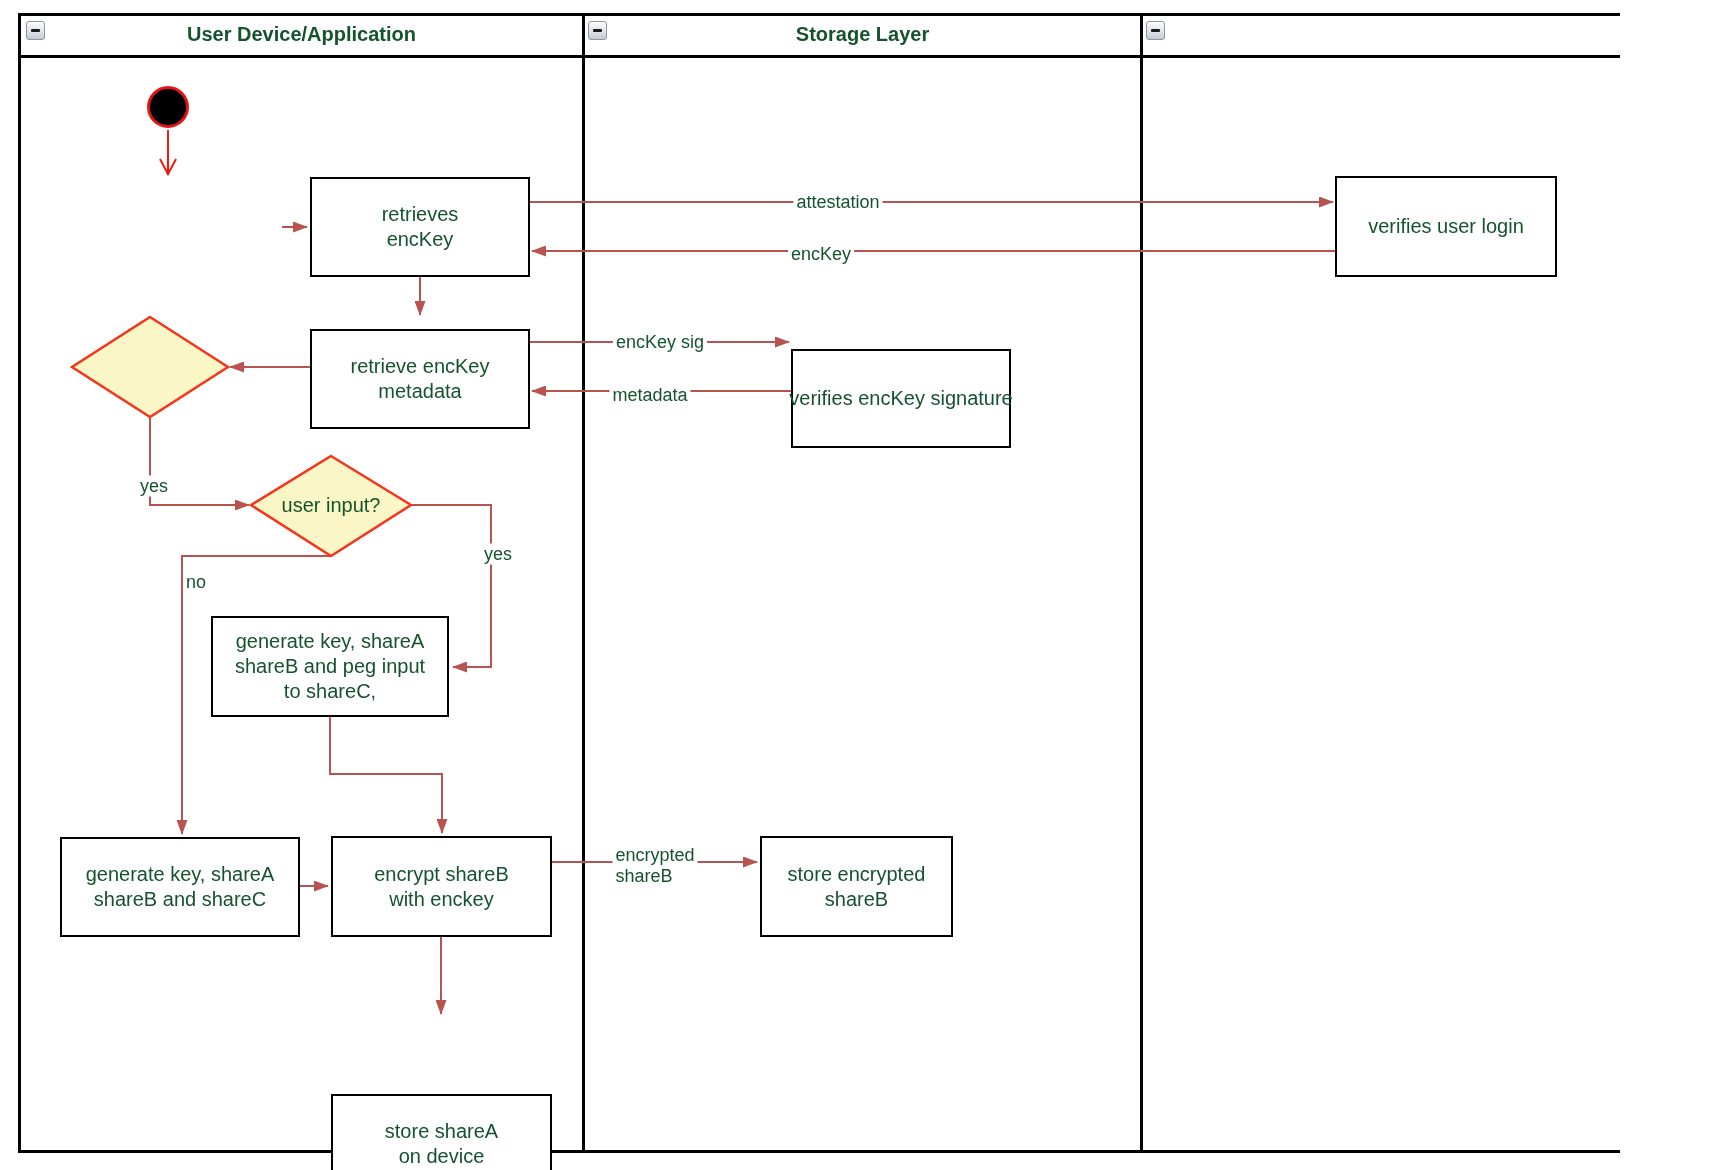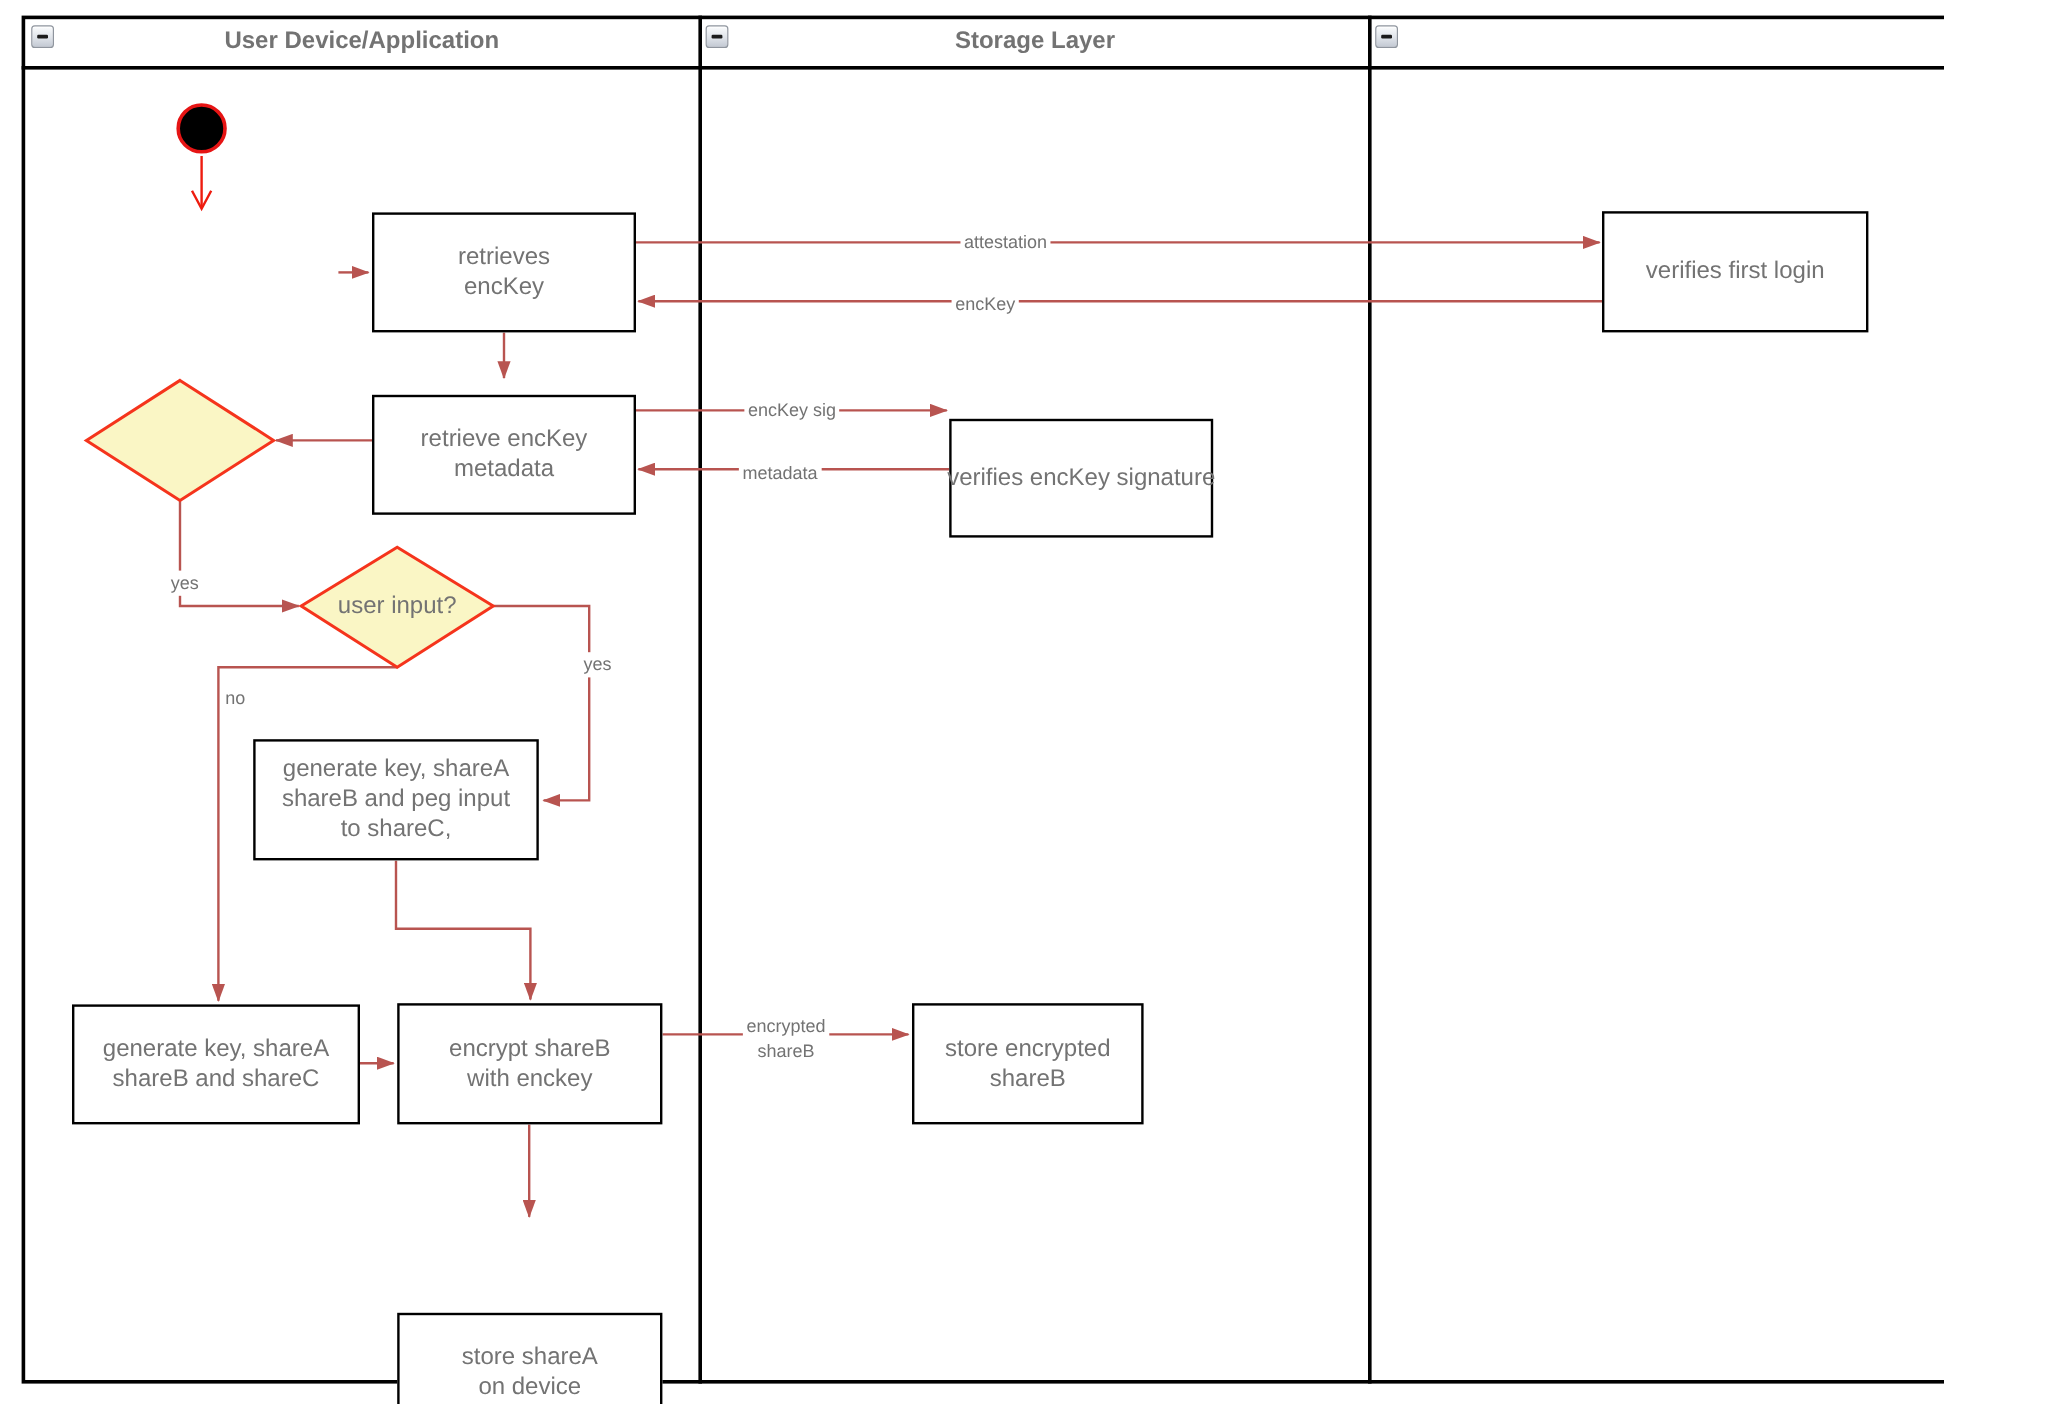--- a/index.html
+++ b/index.html
@@ -1,18 +1,18 @@
 <!DOCTYPE html>
 <html style="--edge: #b85450; --node-border: #000000; --node-fill: #ffffff; --decision-fill: #faf6c5; --decision-border: #f5341c; --start-fill: #000000; --start-border: #e61414; --start-arrow: #ee1c0f;"><head>
 <meta charset="utf-8">
 <style>
   html,body{margin:0;padding:0;background:#ffffff;}
   .canvas{
     position:relative;width:1620px;height:1170px;background:#ffffff;
-    font-family:"Liberation Sans",sans-serif;color:#737373;overflow:hidden;
+    font-family:"Liberation Sans",sans-serif;color:#14532d;overflow:hidden;
   }
   
   .frame{position:absolute;left:18px;top:13px;width:1682px;height:1140px;
     border:3px solid #000;box-sizing:border-box;background:#fff;}
   .vline{position:absolute;top:13px;width:3px;height:1140px;background:#000;}
   .hline{position:absolute;left:18px;top:55px;width:1682px;height:3px;background:#000;}
   .lane-title{position:absolute;top:23px;text-align:center;font-size:20px;font-weight:bold;}
   .collapse-icon{position:absolute;width:17px;height:17px;border:1px solid #8f959e;border-radius:3px;
     background:linear-gradient(180deg,#fbfcfd 0%,#dfe3e9 55%,#c3c9d3 100%);
     box-shadow:inset 0 1px 0 #ffffff;display:flex;align-items:center;justify-content:center;}
@@ -26,21 +26,21 @@
   .node{position:absolute;box-sizing:border-box;background:#fff;border:2.5px solid var(--node-border,#000);
     display:flex;align-items:center;justify-content:center;text-align:center;
     font-size:20px;line-height:25px;white-space:pre-line;}
   .node.nowrap{white-space:nowrap;overflow:visible;}
   .start-circle{position:absolute;left:147px;top:86px;width:42px;height:42px;box-sizing:border-box;
     background:var(--start-fill,#000);border:3px solid var(--start-border,#e61414);border-radius:50%;}
   .diamond-label{position:absolute;display:flex;align-items:center;justify-content:center;
     text-align:center;font-size:20px;line-height:25px;white-space:pre-line;}
   
   .edge-label{position:absolute;transform:translate(-50%,-50%);background:#ffffff;
-    padding:0 3px;font-size:15px;line-height:21px;text-align:center;white-space:pre-line;}
+    padding:0 3px;font-size:18px;line-height:21px;text-align:left;white-space:pre-line;}
 </style>
 </head>
 <body>
 
 <div class="canvas">
 
   <div class="frame"></div>
   <div class="vline" style="left:582px;"></div>
   <div class="vline" style="left:1140px;"></div>
   <div class="hline"></div>
@@ -86,21 +86,21 @@
     <path class="edge" marker-end="url(#ah)" d="M441,937 L441,1014"></path>
 
     <polygon class="decision-shape" points="150,317 228,367 150,417 72,367"></polygon>
     <polygon class="decision-shape" points="331,456 411,505 331,556 251,505"></polygon>
   </svg>
 
   <div class="start-circle"></div>
 
   <div class="node" style="left:310px;top:177px;width:220px;height:100px;">retrieves
 encKey</div>
-  <div class="node" style="left:1335px;top:176px;width:222px;height:101px;">verifies first login</div>
+  <div class="node" style="left:1335px;top:176px;width:222px;height:101px;">verifies user login</div>
   <div class="node" style="left:310px;top:329px;width:220px;height:100px;">retrieve encKey
 metadata</div>
   <div class="node nowrap" style="left:791px;top:317px;width:220px;height:99px;margin-top:32px;">verifies encKey signature</div>
   <div class="node" style="left:211px;top:616px;width:238px;height:101px;">generate key, shareA
 shareB and peg input
 to shareC,</div>
   <div class="node" style="left:60px;top:837px;width:240px;height:100px;">generate key, shareA
 shareB and shareC</div>
   <div class="node" style="left:331px;top:836px;width:221px;height:101px;">encrypt shareB
 with enckey</div>

